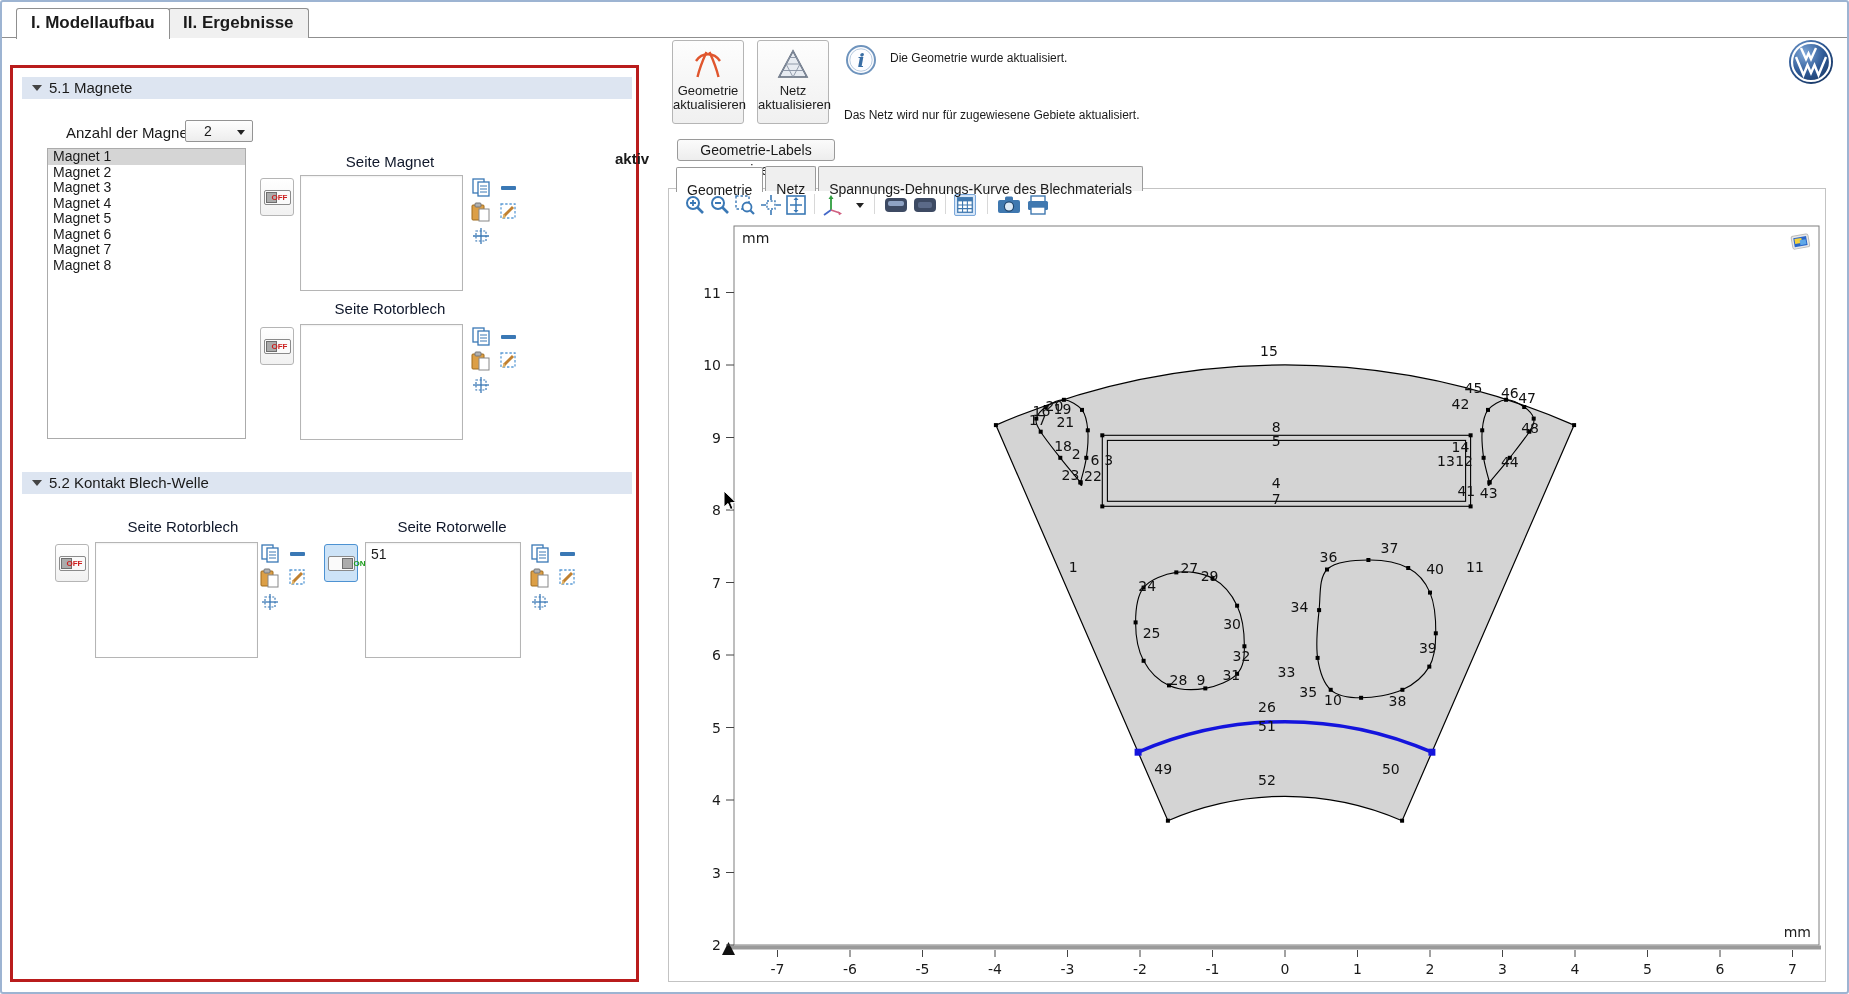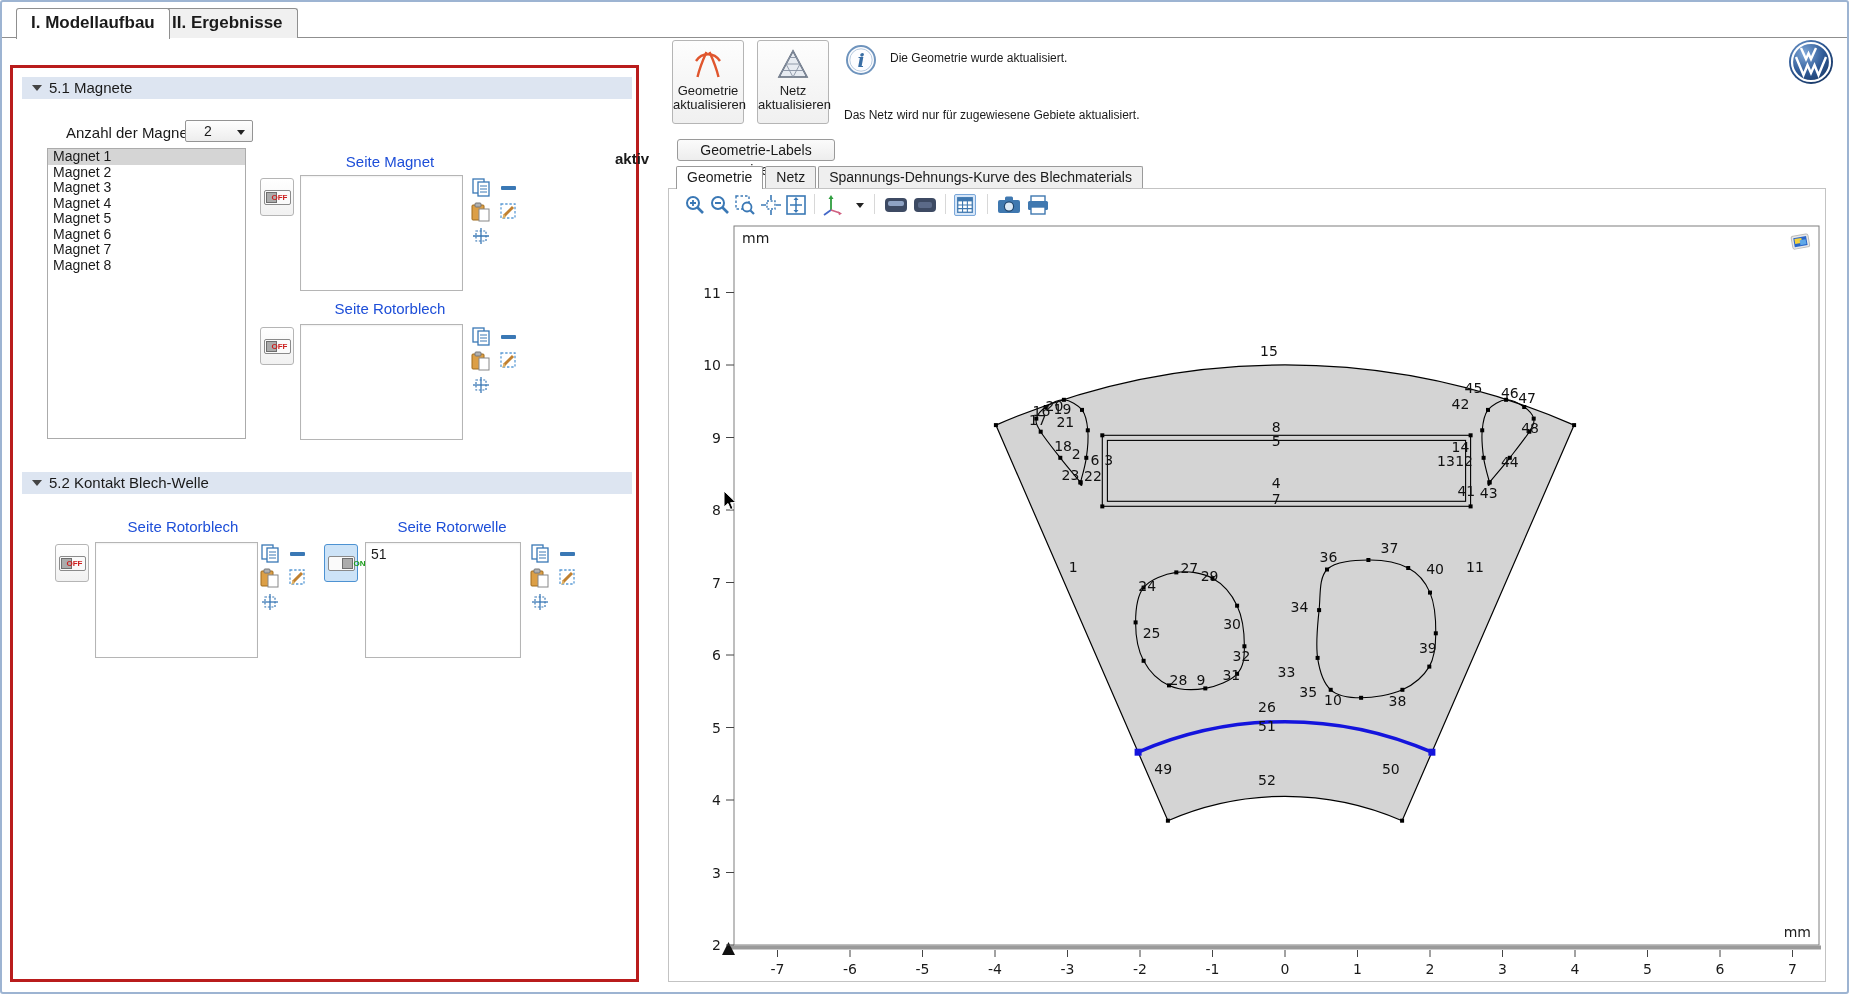--- a/index.html
+++ b/index.html
@@ -25,21 +25,21 @@
   }
   .subtab.active { background:#fff; height:25px; margin-bottom:-1px; z-index:5; }
   #subtabs { position:absolute; left:16px; top:39px; height:25px; z-index:5; }
   
   #left-panel { position:absolute; left:8px; top:63px; width:629px; height:917px;
     border:3px solid #b91c1c; background:#fff; }
   .band { position:absolute; left:9px; width:610px; height:22px; background:#dde5f1;
     font-size:15px; line-height:22px; color:#1a1a1a; padding-left:27px; }
   .band .tri { position:absolute; left:10px; top:8px; width:0; height:0;
     border-left:5px solid transparent; border-right:5px solid transparent; border-top:6px solid #444; }
-  .grouptitle { position:absolute; font-size:15px; color:#1d4ed8; text-align:center; white-space:nowrap; }
+  .grouptitle { position:absolute; font-size:15px; color:#0f172a; text-align:center; white-space:nowrap; }
   .listbox { position:absolute; border:1px solid #ababab; background:#fff; font-size:14px; }
   .listbox .li { height:15.5px; line-height:15.5px; padding-left:5px; white-space:nowrap; }
   .listbox .li.sel { background:#d5d5d5; }
   .selbox { position:absolute; border:1px solid #b5b5b5; background:#fff;
     box-shadow:inset 0 1px 2px rgba(0,0,0,0.06); font-size:14px; padding:3px 5px; }
   .label15 { position:absolute; font-size:15px; white-space:nowrap;margin-left:24px; }
   .bold { font-weight:bold; }
   .dropdown { position:absolute; width:68px; height:22px; border:1px solid #949494; border-radius:2px;
     background:linear-gradient(#fefefe,#ededed); font-size:14px; line-height:20px; padding-left:18px; }
   .dropdown .caret { position:absolute; right:7px; top:9px; width:0; height:0;
@@ -57,42 +57,42 @@
   .minitoggle.on .word { left:2px; color:#1d9e1d; }
   .icongrid { position:absolute; width:52px; }
   .icongrid .ic { position:absolute; width:20px; height:20px; }
   
   .bigbtn { position:absolute; width:72px; height:84px; border:1px solid #b5b5b5; border-radius:3px;
     background:linear-gradient(#fdfdfd,#f0f0f0); text-align:center; font-size:13px; line-height:14px; }
   .bigbtn .icn { display:block; margin:7px auto 4px auto; }
   .smallbtn { position:absolute; height:22px; border:1px solid #9a9a9a; border-radius:3px;
     background:linear-gradient(#fbfbfb,#ededed); font-size:14px; line-height:20px; text-align:center; }
   .infotext { position:absolute; font-size:12px; white-space:nowrap; }
-  .viewtab { position:relative; display:inline-block; height:22px; line-height:20px; padding:0 10px;
+  .viewtab { position:relative; display:inline-block; height:22px; line-height:20px; padding:12px 10px;
     font-size:14px; border:1px solid #9a9a9a; border-bottom:none; border-radius:2px 2px 0 0;
     background:#efefef; margin-right:2px; vertical-align:bottom; }
   .viewtab.active { background:#fff; height:23px; margin-bottom:-1px; z-index:5; }
   #view-tabs { position:absolute; left:674px; top:164px; height:23px; z-index:6; }
   #plot-panel { position:absolute; left:666px; top:186px; width:1158px; height:794px;
     border:1px solid #c3c3c3; background:#fff; }
   .tbsep { position:absolute; top:5px; width:1px; height:20px; background:#d8d8d8; }
   .tbic { position:absolute; top:5px; width:22px; height:22px; }
   .tbic.activebg { background:#d6e6f8; border:1px solid #7aa7d9; border-radius:2px; }
   .ticklabel { font-family:"DejaVu Sans", sans-serif; font-size:14px; fill:#1a1a1a; }
   .geolabel  { font-family:"DejaVu Sans", sans-serif; font-size:14px; fill:#111; }
   #vw-logo { position:absolute; left:1786px; top:37px; }
 </style>
 </head>
 <body>
 
 <div id="window">
 
   <div class="main-tabline"></div>
   <div class="tab-main active" style="left:14px;">I. Modellaufbau</div>
-  <div class="tab-main" style="left:155px;">II. Ergebnisse</div>
+  <div class="tab-main" style="left:166px;">II. Ergebnisse</div>
 
 
   <div id="left-panel">
 
     <div class="band" style="top:9px;">
       <span class="tri"></span>
       <span>5.1 Magnete</span>
     </div>
 
     <span class="label15" style="left:29px; top:56px;">Anzahl der Magnete:</span>

